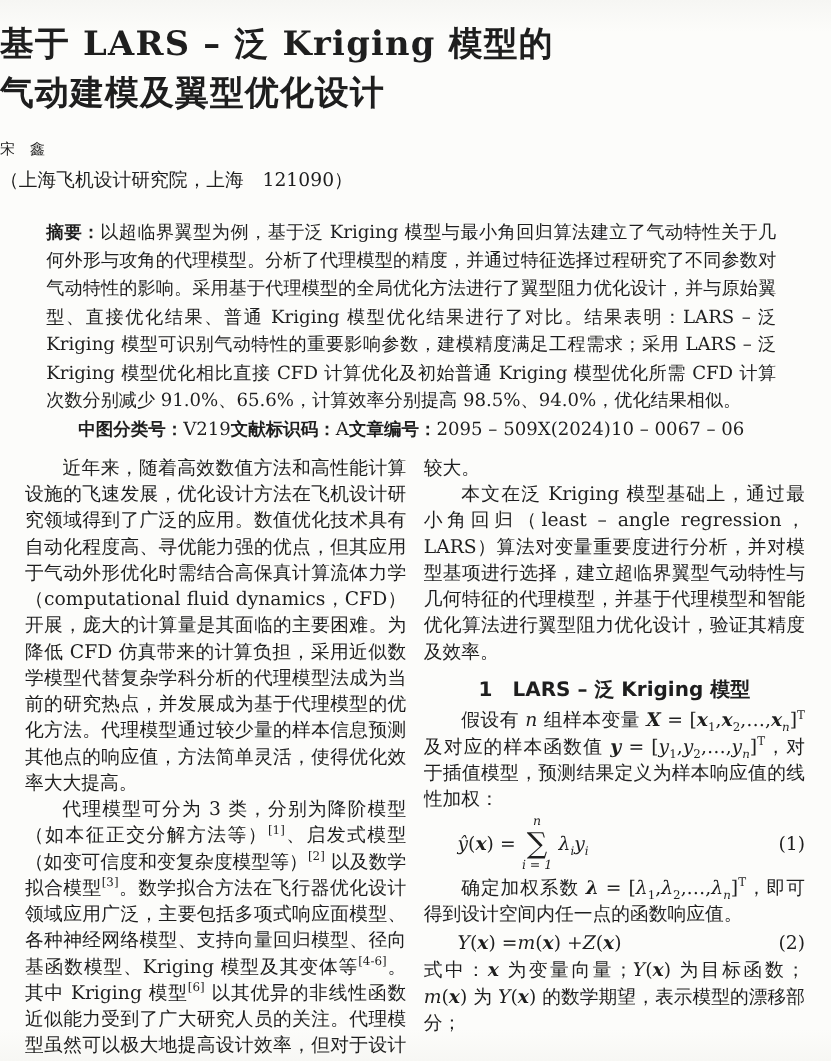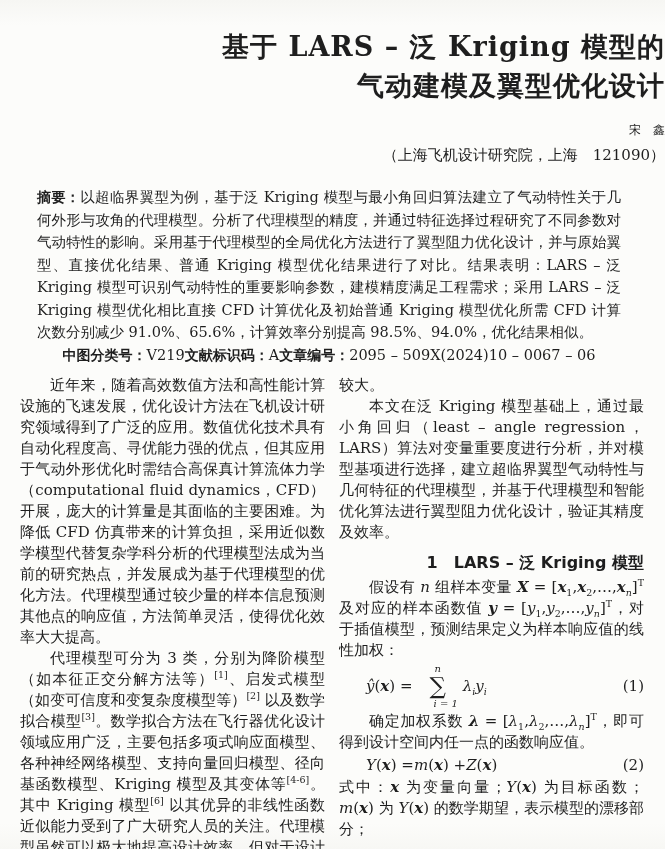--- a/index.html
+++ b/index.html
@@ -10,21 +10,21 @@
   }
   .page{
     position:relative;
     width:665px;height:849px;
     background:linear-gradient(180deg,#f6f6f3 0%,#fcfcfa 3%,#fcfcfa 97%,#f7f7f4 100%);
     color:#1e1e1e;
     overflow:hidden;
     box-sizing:border-box;
   }
   
-  .titleblock{padding-top:27px;text-align:right;}
+  .titleblock{padding-top:16px;text-align:left;}
   .title{
     margin:0;
     font-size:27px;line-height:39px;
     font-weight:bold;letter-spacing:1px;
     font-family:"DejaVu Serif","Liberation Serif",serif;
   }
   .author{margin-top:15px;font-size:12px;line-height:20px;}
   .affiliation{margin-top:5px;font-size:15px;line-height:20px;}
   
   .frontmatter{
@@ -50,40 +50,40 @@
   .indent{text-indent:2em;}
   sup{font-size:9.5px;line-height:0;vertical-align:super;}
   sub{font-size:9.5px;line-height:0;vertical-align:sub;}
   .it{font-style:italic;}
   .bit{font-style:italic;font-weight:bold;}
   .sec{
     margin:9px 0 4px 0;
     font-size:16px;line-height:21px;
     font-weight:bold;
     font-family:"DejaVu Sans","Liberation Sans",sans-serif;
-    text-align:right;
+    text-align:center;
   }
   .sec .sec-num{margin-right:16px;}
   
   .equation{
     display:flex;align-items:center;
     padding-left:1.8em;
     font-style:normal;
   }
   .eq-1{margin:3px 0 2px 0;min-height:38px;}
   .eq-2{margin:1px 0;min-height:22px;}
   .eq-body{display:inline-flex;align-items:center;}
   .eq-num{margin-left:auto;}
   .sigma{
     display:inline-flex;flex-direction:column;align-items:center;
     line-height:1;margin:0 5px;
   }
   .sigma .s-top{font-size:10px;font-style:italic;margin-bottom:1px;}
   .sigma .s-mid{font-size:23px;line-height:1;}
-  .sigma .s-bot{font-size:10px;font-style:italic;margin-top:1px;margin-left:16px;}
+  .sigma .s-bot{font-size:10px;font-style:italic;margin-top:1px;}
 </style>
 </head>
 <body>
 
 <div class="page">
 
   <header class="titleblock">
     <h1 class="title">
       <div>基于 LARS – 泛 Kriging 模型的</div>
       <div>气动建模及翼型优化设计</div>

